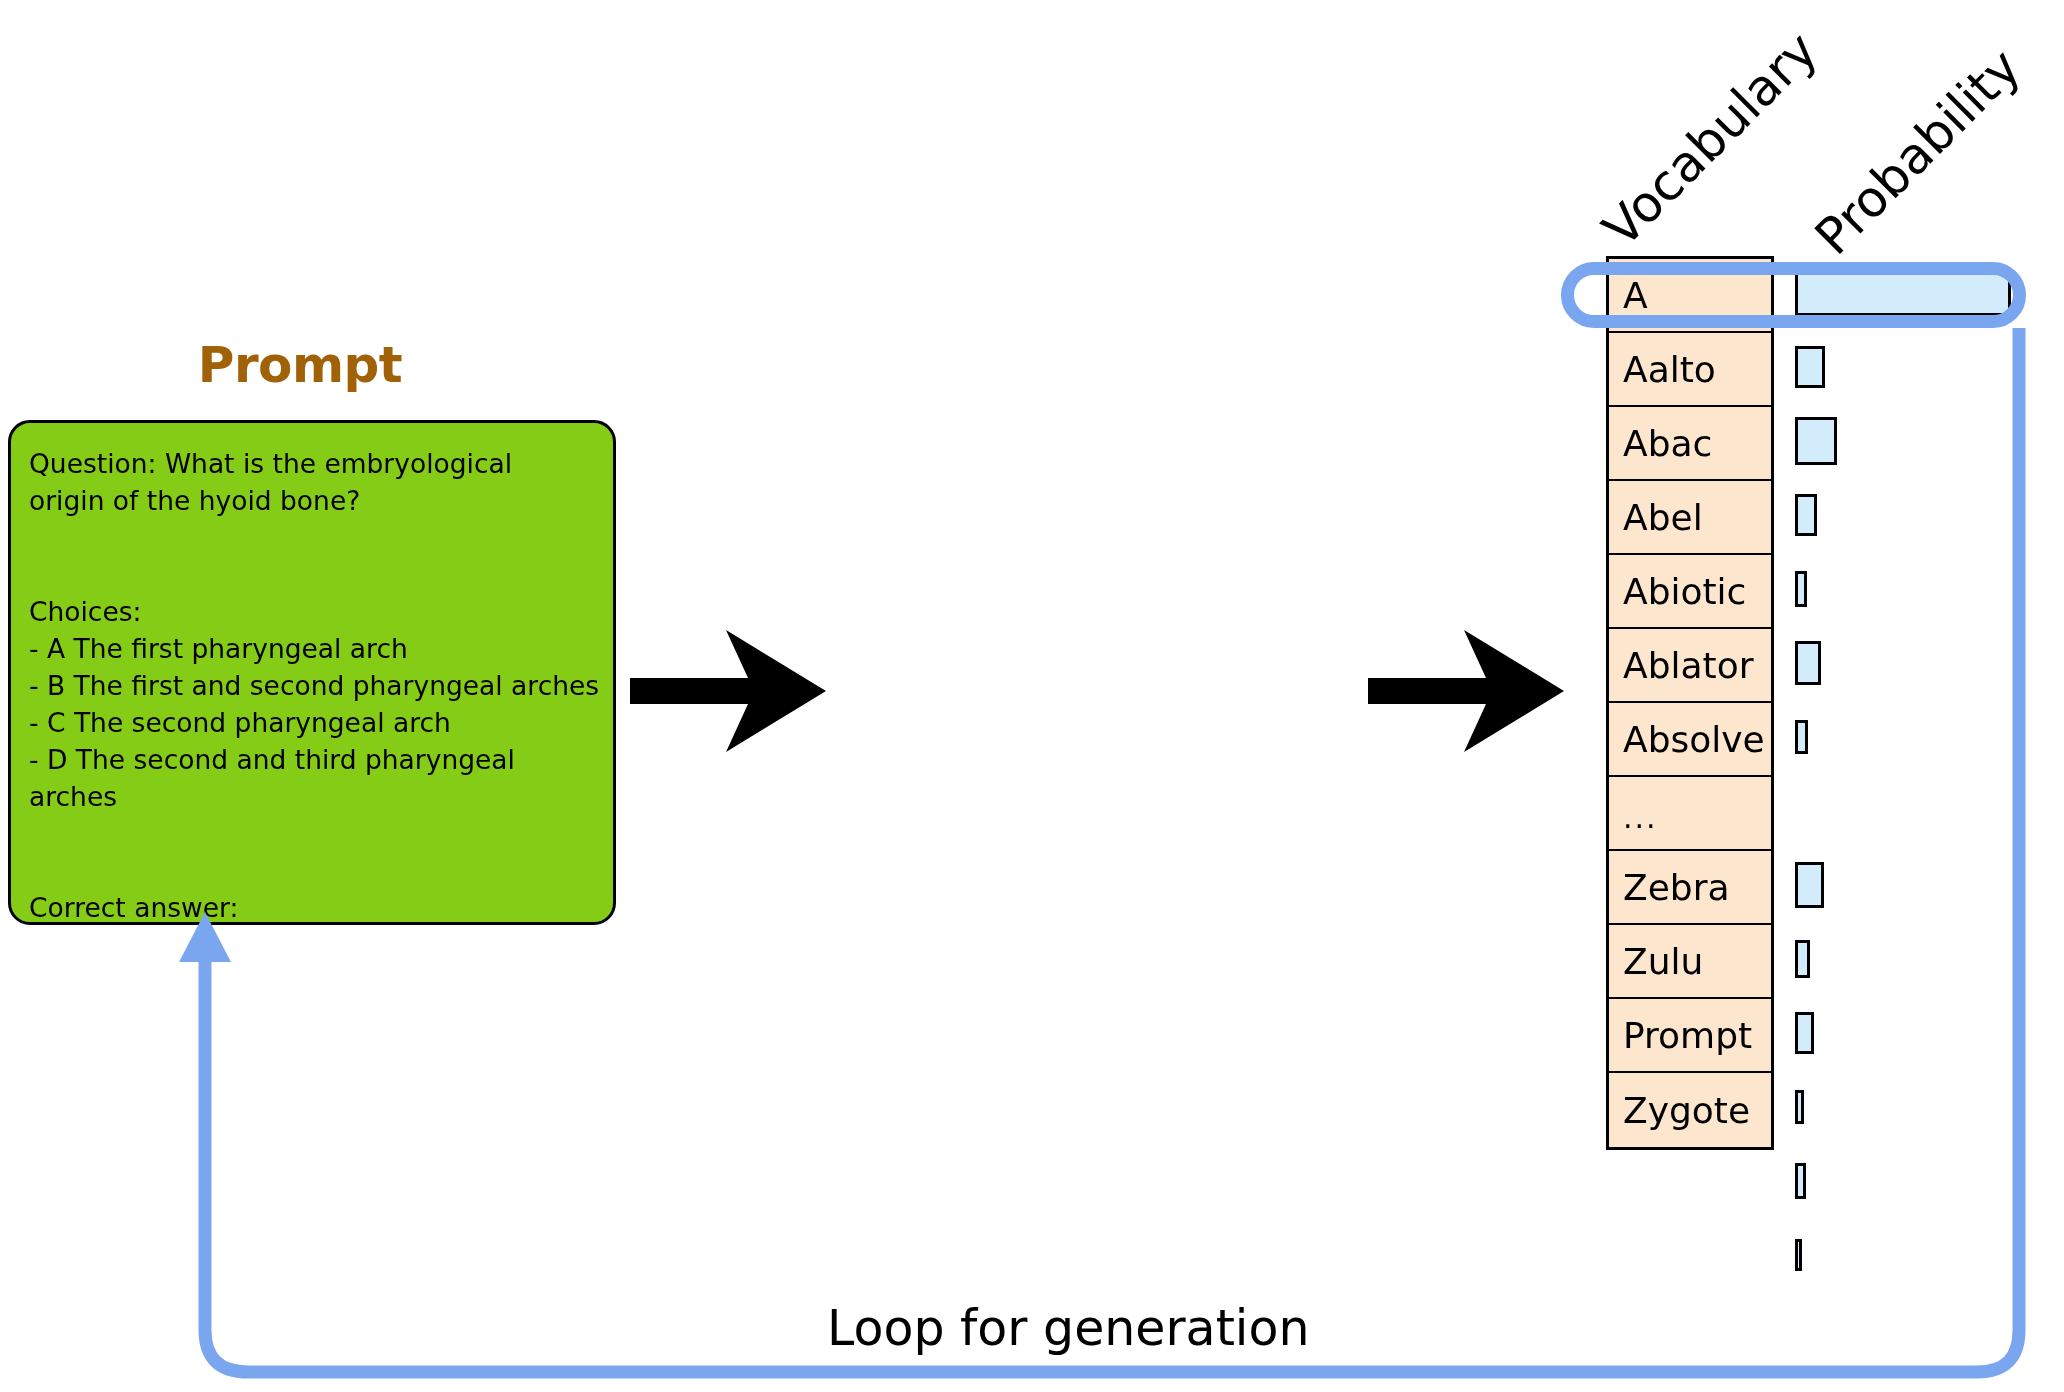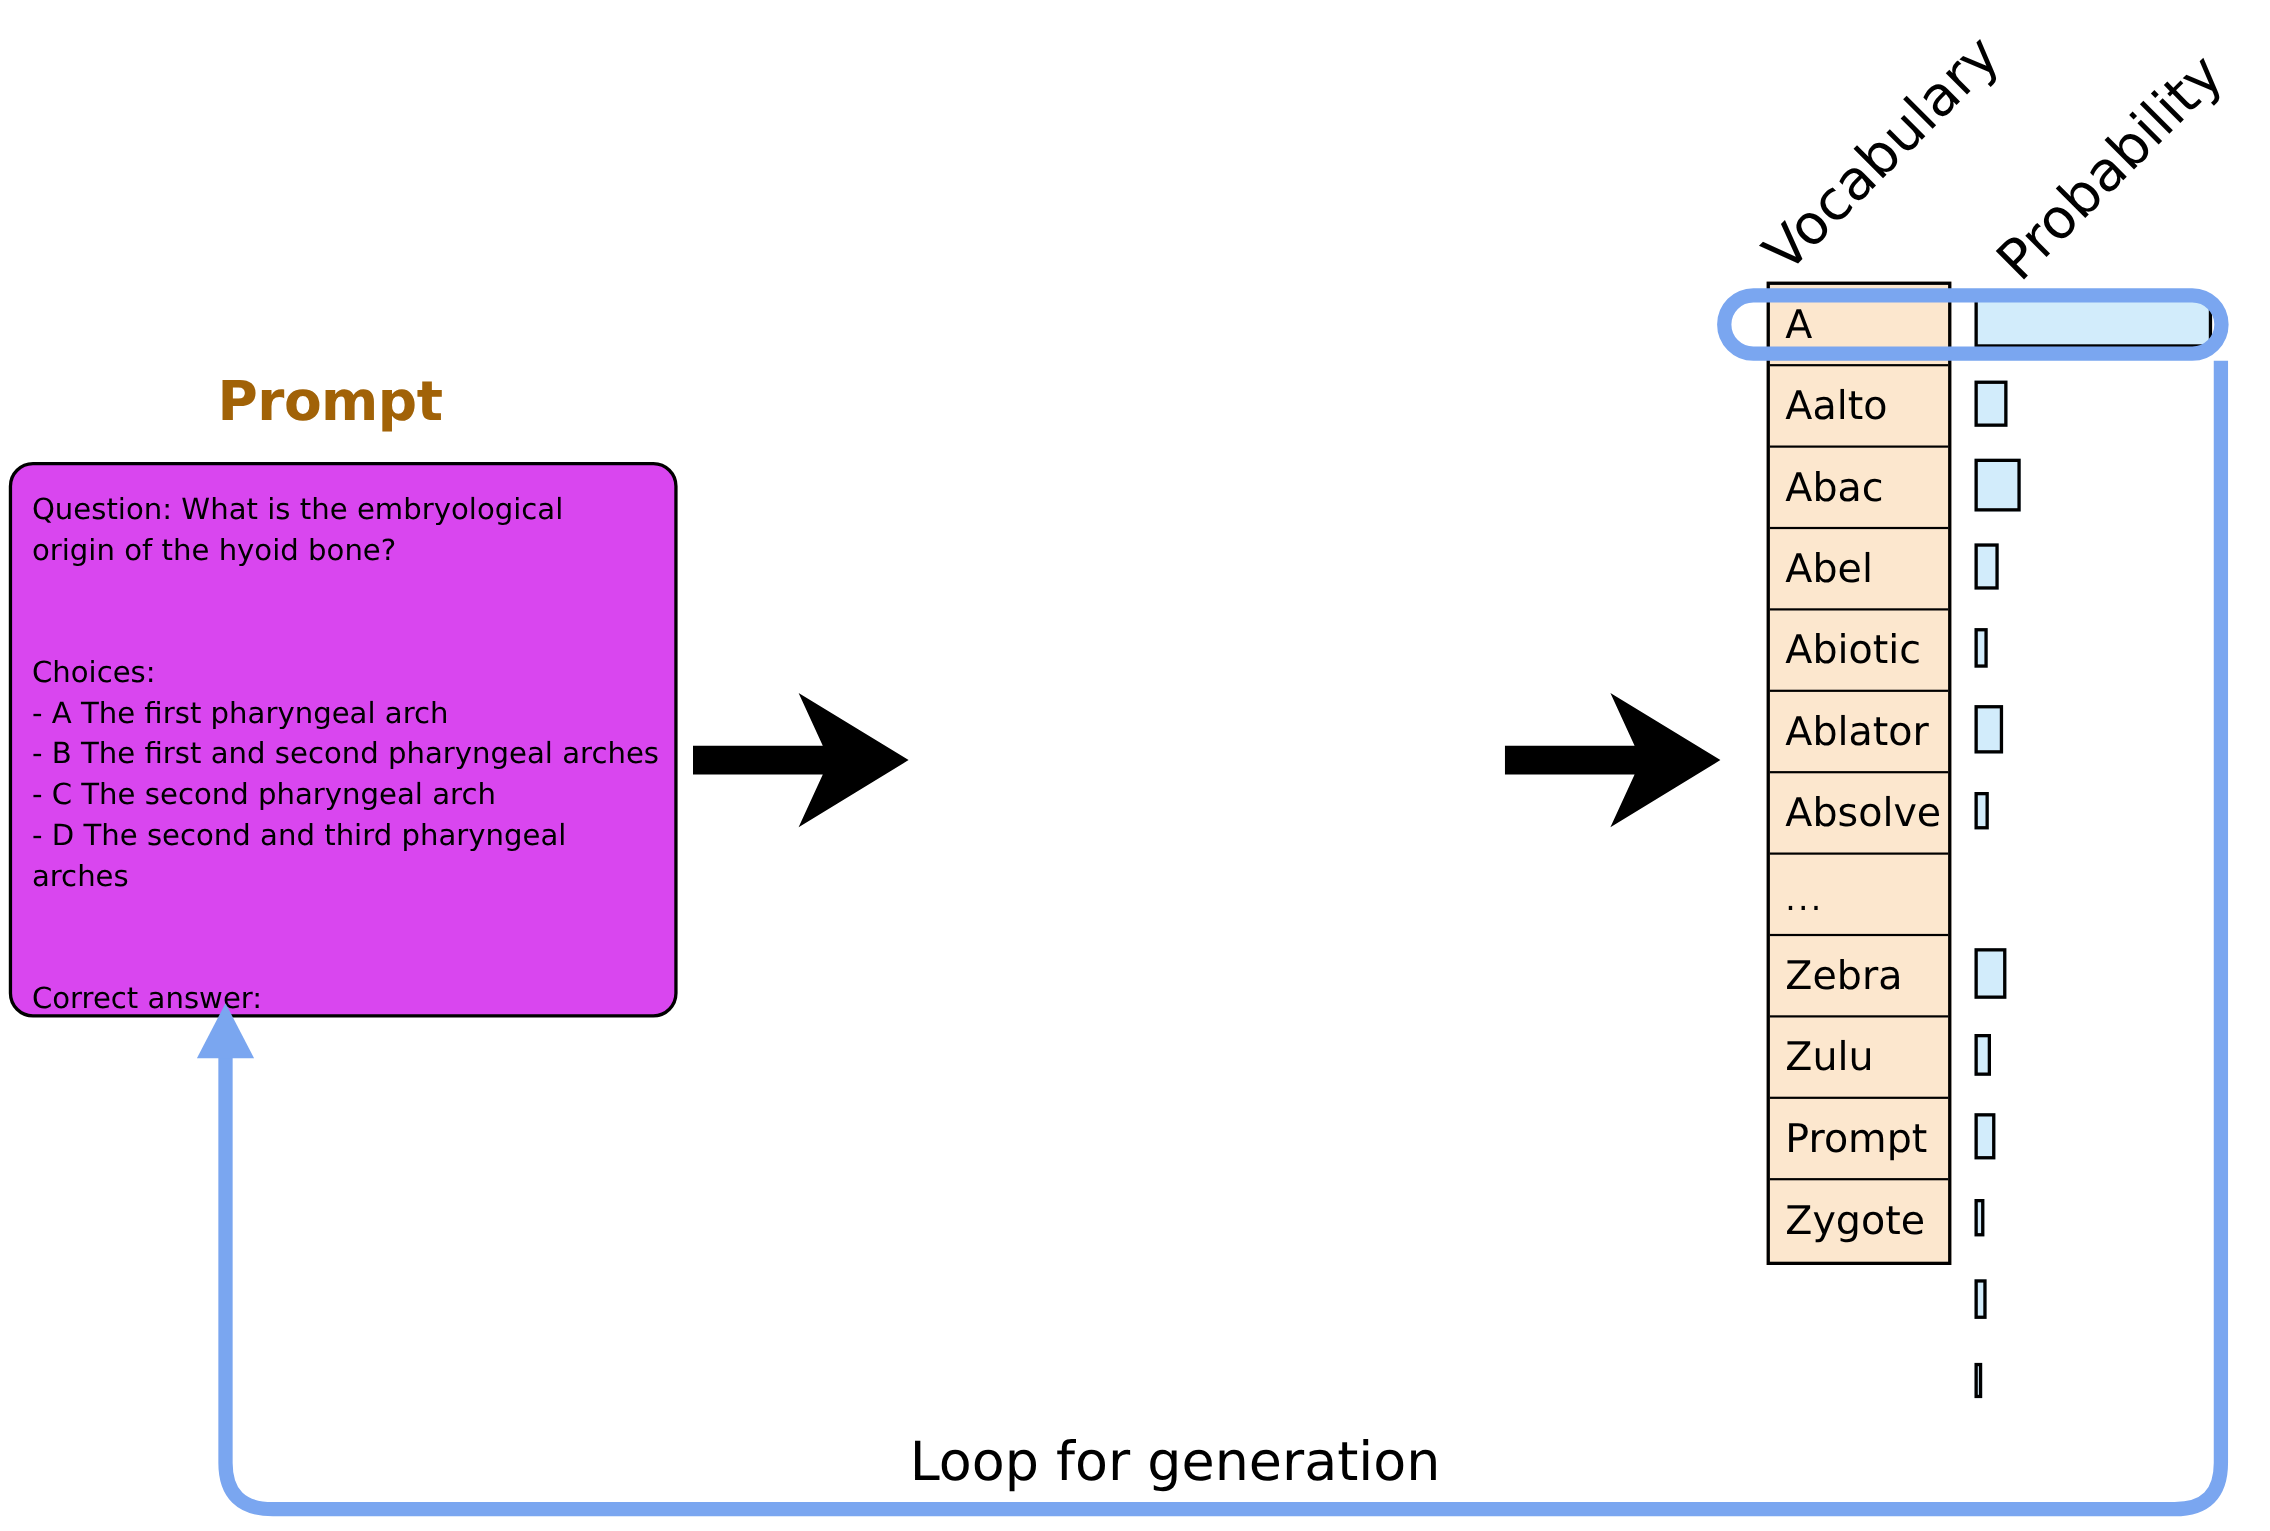--- a/index.html
+++ b/index.html
@@ -16,21 +16,21 @@
   
   #prompt-title{
     position:absolute;left:180px;top:336px;width:240px;
     text-align:center;
     font-size:50px;font-weight:700;color:#a16207;
     font-family:"DejaVu Sans", sans-serif;
     letter-spacing:-0.5px;
   }
   #prompt-box{
     position:absolute;left:8px;top:420px;width:608px;height:505px;
-    background:#d946ef;
+    background:#84cc16;
     border:3px solid #000;
     border-radius:22px;
     box-sizing:border-box;
   }
   #prompt-text{
     position:absolute;left:18px;top:22px;right:10px;
     font-size:26.5px;line-height:37px;color:#000;
     white-space:pre-wrap;
     font-family:"DejaVu Sans", sans-serif;
   }

